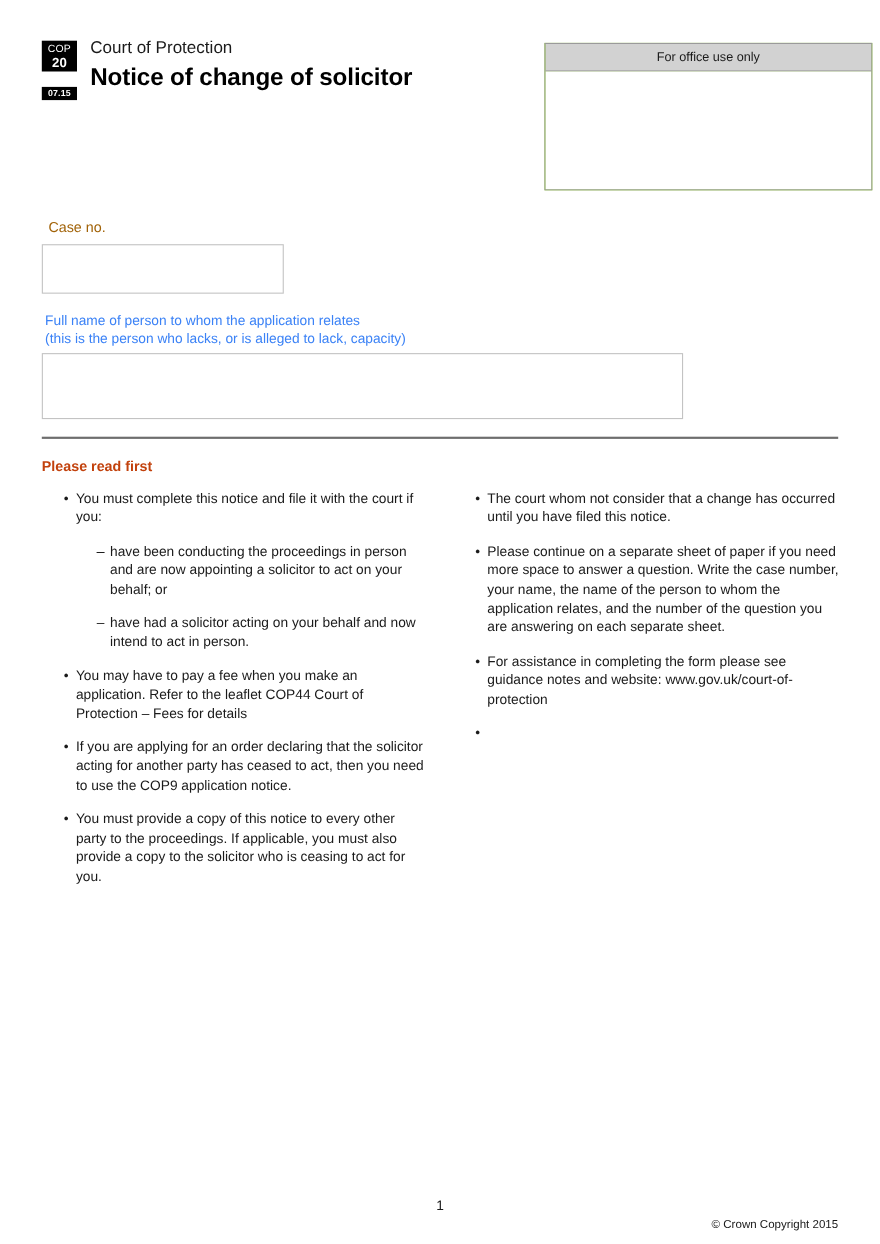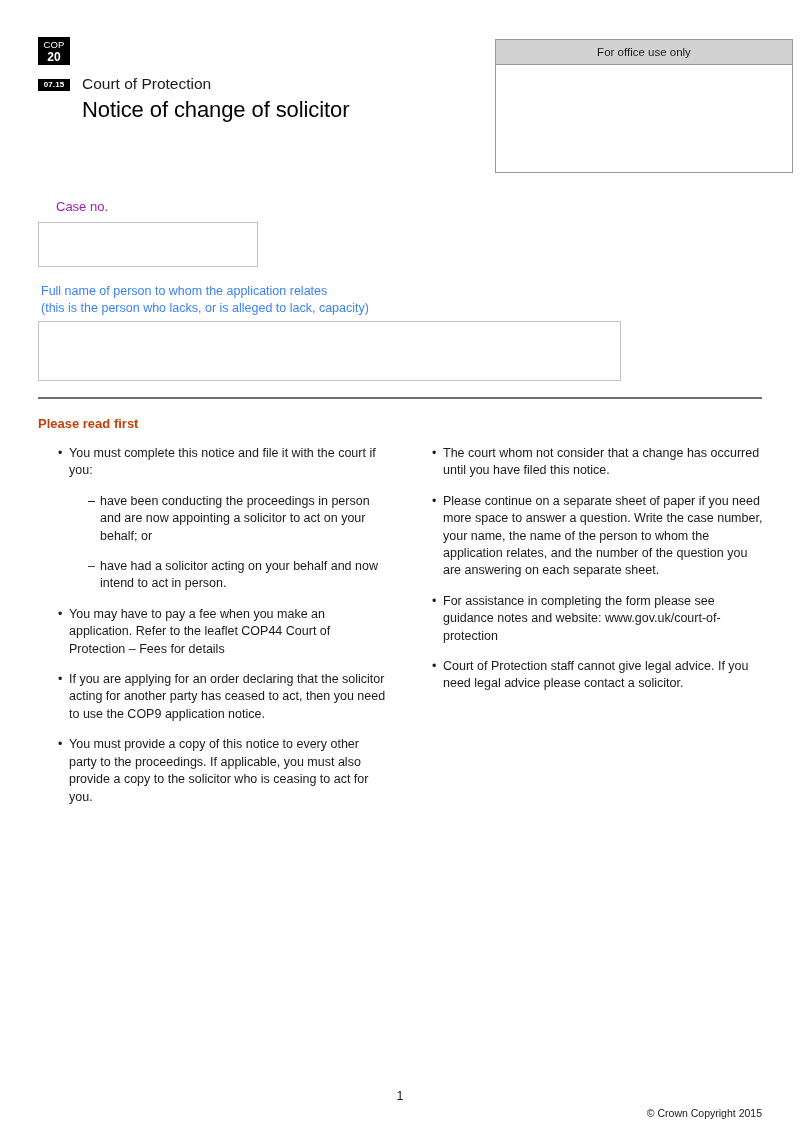--- a/index.html
+++ b/index.html
@@ -63,33 +63,32 @@
     height: 12px;
     margin-top: 14px;
     text-align: center;
     font-size: 8px;
     line-height: 12px;
     font-weight: bold;
     letter-spacing: 0.1px;
   }
   .header-titles {
     margin-left: 44px;
-    margin-top: 40px;
   }
   .subtitle {
     font-size: 15.5px;
     line-height: 20px;
     color: #1a1a1a;
     font-weight: normal;
     white-space: nowrap;
   }
   .title {
     font-size: 22px;
     line-height: 28px;
-    font-weight: normal;
+    font-weight: bold;
     color: #000000;
     margin-top: 2px;
     letter-spacing: -0.1px;
     white-space: nowrap;
   }
 
   
   .office-box {
     position: absolute;
     left: 495px;
@@ -109,25 +108,25 @@
     color: #1a1a1a;
   }
   .office-box-body {
     height: 107px;
     background: #ffffff;
   }
 
   
   .case-label {
     position: absolute;
-    left: 56px;
+    left: 44px;
     top: 198px;
     font-size: 13px;
     line-height: 17px;
-    color: #a21caf;
+    color: #a16207;
   }
   .case-field {
     position: absolute;
     left: 38px;
     top: 222px;
     width: 220px;
     height: 45px;
     border: 1px solid #c3c3c3;
     box-sizing: border-box;
     background: #ffffff;
@@ -314,20 +313,20 @@
         <li><span class="marker">•</span><span>If you are applying for an order declaring that the solicitor acting for another party has ceased to act, then you need to use the COP9 application notice.</span></li>
         <li><span class="marker">•</span><span>You must provide a copy of this notice to every other party to the proceedings. If applicable, you must also provide a copy to the solicitor who is ceasing to act for you.</span></li>
       </ul>
   </div>
 
   <div class="col col-right">
     <ul class="bullets">
         <li><span class="marker">•</span><span>The court whom not consider that a change has occurred until you have filed this notice.</span></li>
         <li><span class="marker">•</span><span>Please continue on a separate sheet of paper if you need more space to answer a question. Write the case number, your name, the name of the person to whom the application relates, and the number of the question you are answering on each separate sheet.</span></li>
         <li><span class="marker">•</span><span>For assistance in completing the form please see guidance notes and website: www.gov.uk/court-of-protection</span></li>
-        <li><span class="marker">•</span><span>Court of Protection staff cannot give legal advice. If you need legal advice please contact a solicitor.</span></li>
+        <li><span class="marker">•</span></li>
       </ul>
   </div>
 
   <div class="page-number">1</div>
   <div class="copyright">© Crown Copyright 2015</div>
 
 </div>
 
 </body></html>

